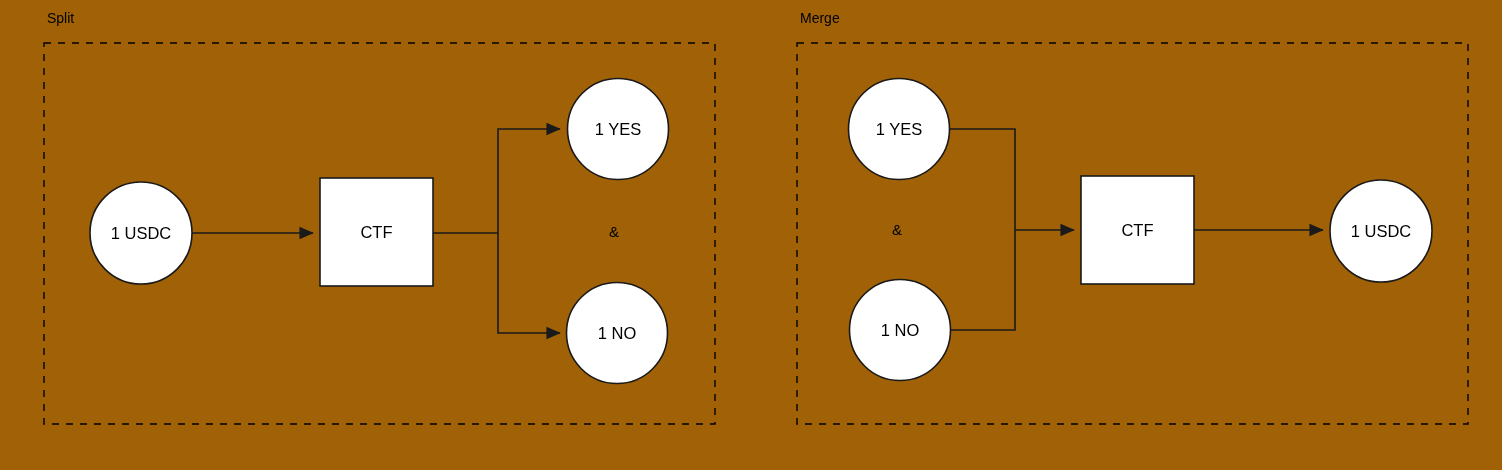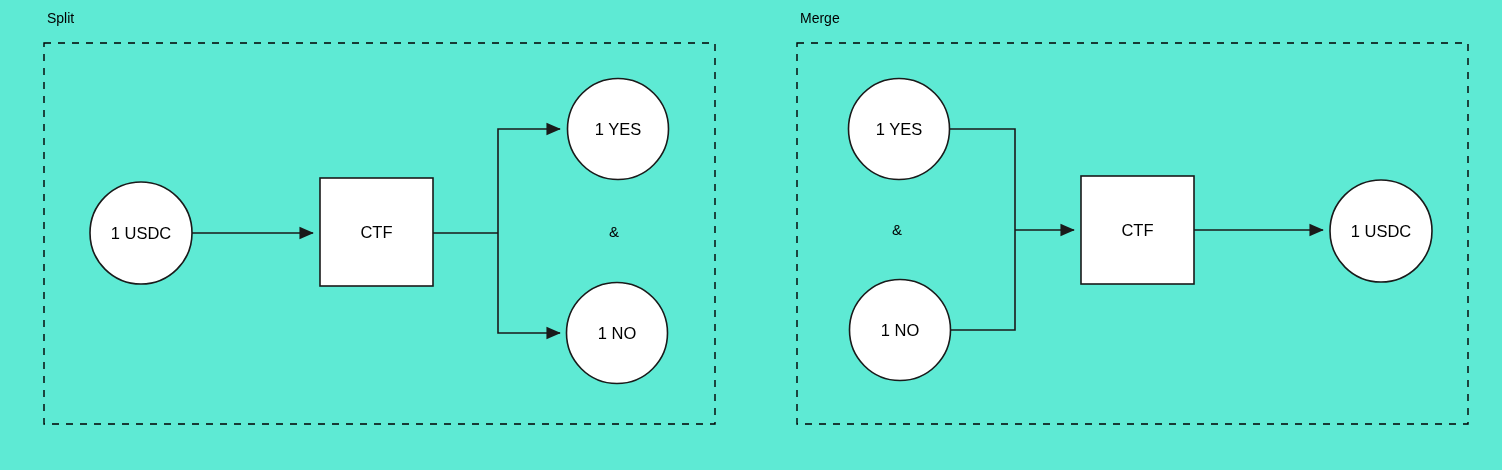--- a/index.html
+++ b/index.html
@@ -10,21 +10,21 @@
   body {
     width: 1502px;
     height: 470px;
     font-family: "Liberation Sans", sans-serif;
     overflow: hidden;
   }
   #canvas {
     position: relative;
     width: 1502px;
     height: 470px;
-    background: #5eead4;
+    background: #a16207;
   }
   svg.diagram {
     position: absolute;
     top: 0;
     left: 0;
     width: 1502px;
     height: 470px;
     display: block;
   }
   .panel-frame {

